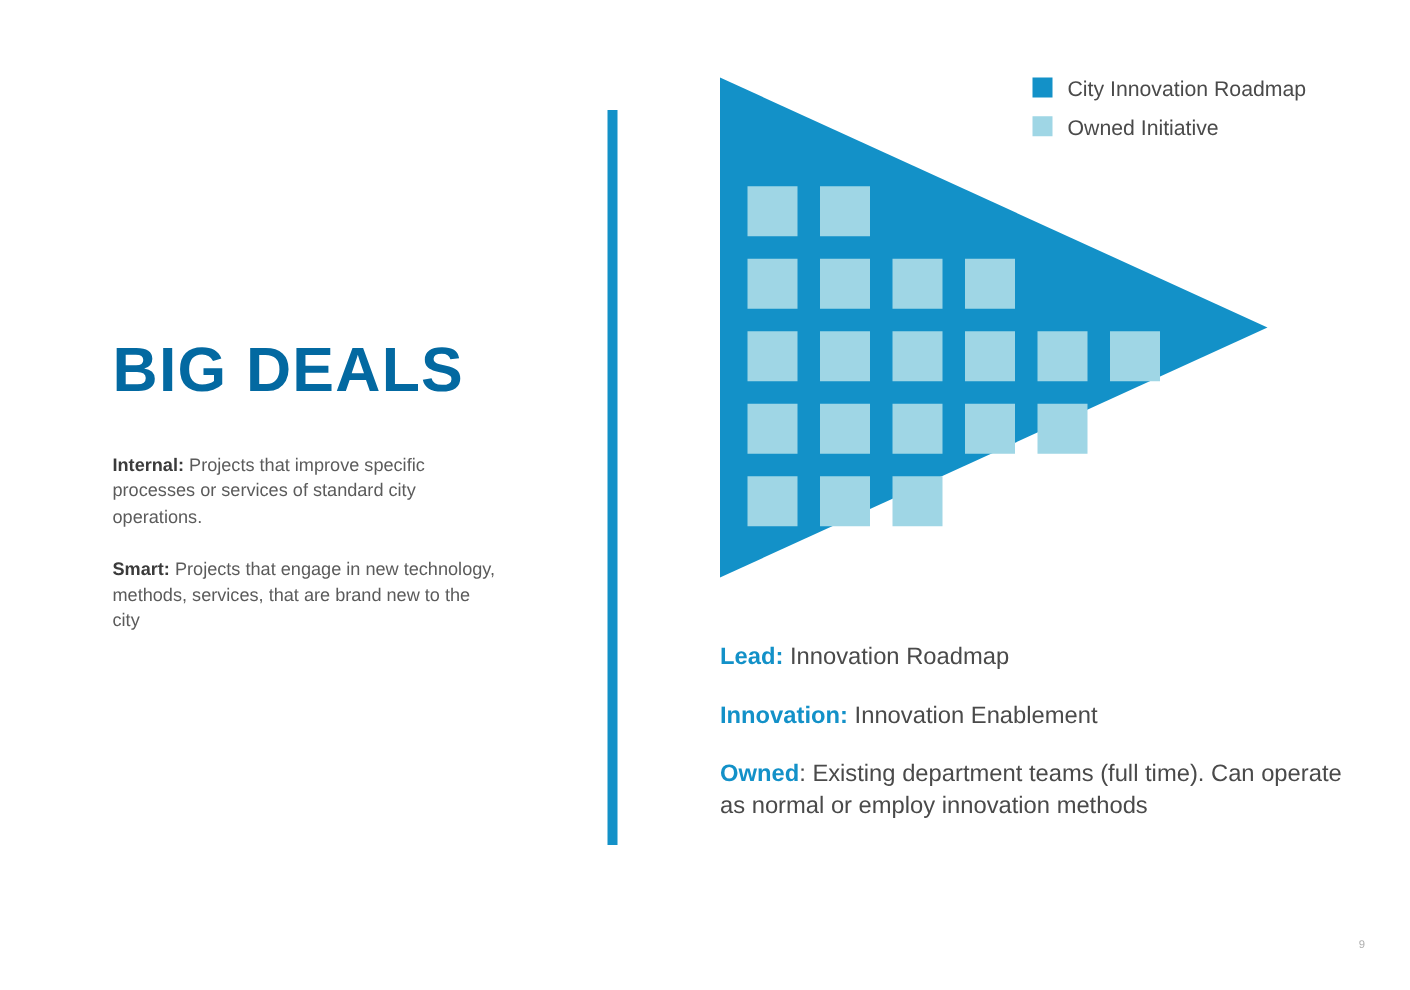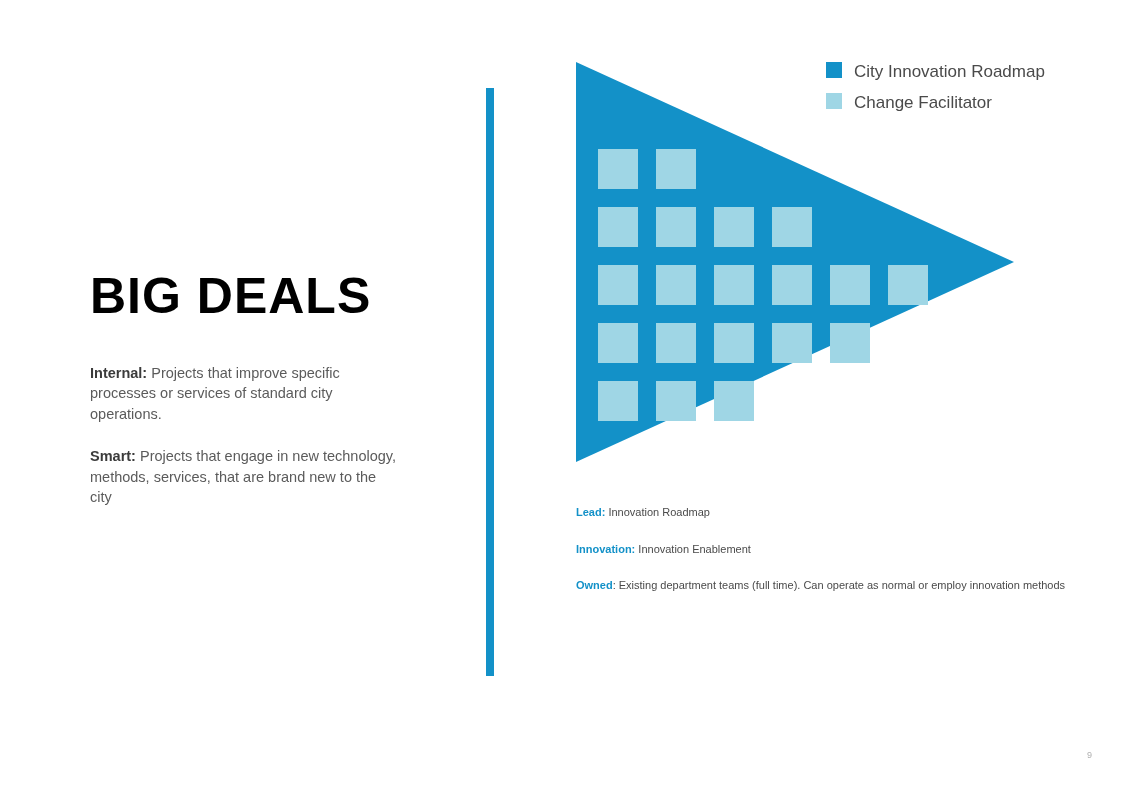--- a/index.html
+++ b/index.html
@@ -23,21 +23,21 @@
   
   .left-col {
     position: absolute;
     left: 90px;
     top: 270px;
     width: 330px;
   }
   .title {
     font-size: 50px;
     font-weight: bold;
-    color: #000000;
+    color: #0369a1;
     letter-spacing: 1px;
     line-height: 1.05;
     margin: 0 0 40px 0;
   }
   .para {
     font-size: 14.5px;
     color: #5b5b5b;
     line-height: 1.42;
     margin-bottom: 22px;
     max-width: 310px;
@@ -119,21 +119,21 @@
   }
 
   
   .roles {
     position: absolute;
     left: 576px;
     top: 494px;
     width: 500px;
   }
   .role {
-    font-size: 11px;
+    font-size: 19px;
     color: #4a4a4a;
     line-height: 1.32;
     margin-bottom: 22px;
   }
   .role .role-key {
     color: #1391c8;
     font-weight: bold;
   }
 
   
@@ -206,21 +206,21 @@
       </div>
   </div>
 
   <div class="legend">
     <div class="legend-row">
       <span class="swatch dark"></span>
       <span class="legend-label">City Innovation Roadmap</span>
     </div>
     <div class="legend-row">
       <span class="swatch light"></span>
-      <span class="legend-label">Change Facilitator</span>
+      <span class="legend-label">Owned Initiative</span>
     </div>
   </div>
 
   <div class="roles">
     <p class="role">
       <span class="role-key">Lead:</span><span> Innovation Roadmap</span>
     </p>
     <p class="role">
       <span class="role-key">Innovation:</span><span> Innovation Enablement</span>
     </p>

